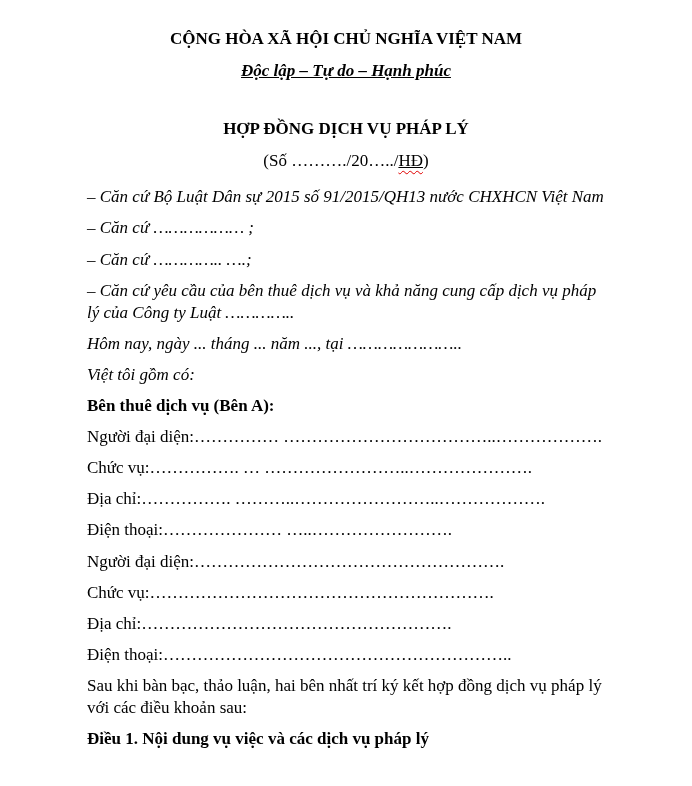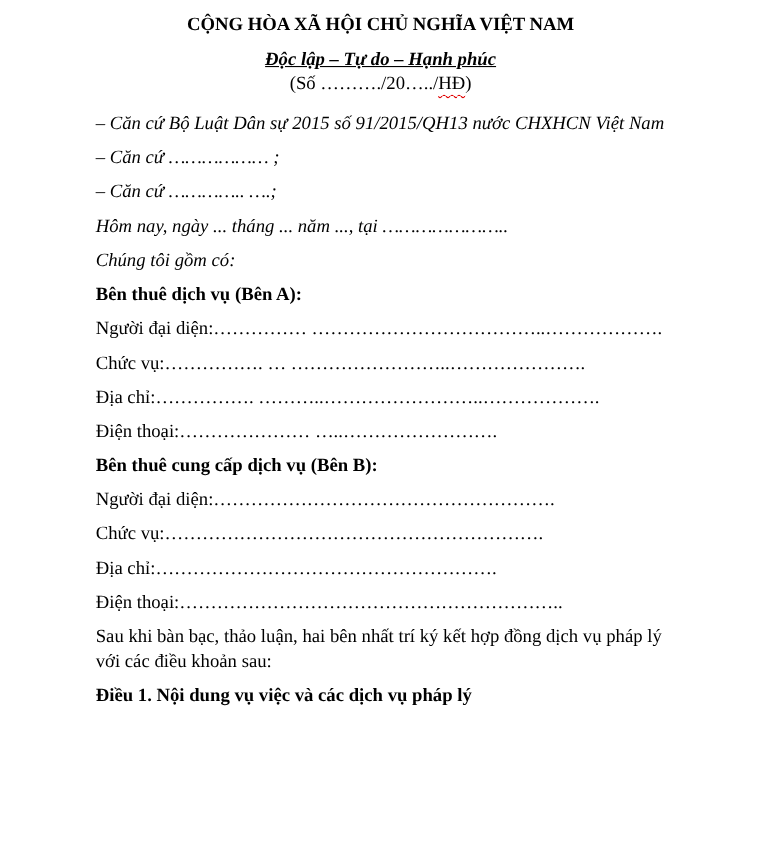--- a/index.html
+++ b/index.html
@@ -20,58 +20,59 @@
     padding: 11px 87px 0 87px;
   }
   p {
     margin: 0 0 9px 0;
     line-height: 1.3;
   }
   .center { text-align: center; }
   .bold { font-weight: bold; }
   .italic { font-style: italic; }
   .underline { text-decoration: underline; }
-  .national-title { margin-bottom: 10px; }
+  .national-title { margin-bottom: 10px; margin-top: 17px; }
   .motto { margin-bottom: 0; font-style: italic; }
   .contract-title { margin-top: 36px; margin-bottom: 10px; }
   .contract-number { margin-bottom: 14px; }
-  .hd-token { }
+  .hd-token { text-decoration: underline; }
   .hd-token .squiggle {
     text-decoration: underline wavy #e00000;
     text-decoration-thickness: 1px;
     text-underline-offset: 4px;
   }
   .section-heading { font-weight: bold; }
 </style>
 </head>
 <body>
 
 <div class="doc">
 
   <p class="center bold national-title">CỘNG HÒA XÃ HỘI CHỦ NGHĨA VIỆT NAM</p>
 
   <p class="center bold motto"><span class="underline">Độc lập – Tự do – Hạnh phúc</span></p>
 
+  <p class="center bold contract-title">HỢP ĐỒNG DỊCH VỤ PHÁP LÝ</p>
 
   <p class="center contract-number"><span>(Số ………./20…../</span><span class="hd-token"><span class="squiggle">HĐ</span></span><span>)</span></p>
 
   <p class="italic">– Căn cứ Bộ Luật Dân sự 2015 số 91/2015/QH13 nước CHXHCN Việt Nam</p>
   <p class="italic">– Căn cứ ……………… ;</p>
   <p class="italic">– Căn cứ ………….. ….;</p>
+  <p class="italic">– Căn cứ yêu cầu của bên thuê dịch vụ và khả năng cung cấp dịch vụ pháp lý của Công ty Luật …………..</p>
 
   <p class="italic">Hôm nay, ngày ... tháng ... năm ..., tại …………………..</p>
-  <p class="italic">Chúng tôi gồm có:</p>
+  <p class="italic">Việt tôi gồm có:</p>
 
   <p class="section-heading">Bên thuê dịch vụ (Bên A):</p>
   <p>Người đại diện:…………… ………………………………..……………….</p>
   <p>Chức vụ:……………. … ……………………..………………….</p>
   <p>Địa chỉ:……………. ………..……………………..……………….</p>
   <p>Điện thoại:………………… …..…………………….</p>
 
-  <p class="section-heading">Bên thuê cung cấp dịch vụ (Bên B):</p>
   <p>Người đại diện:……………………………………………….</p>
   <p>Chức vụ:…………………………………………………….</p>
   <p>Địa chỉ:……………………………………………….</p>
   <p>Điện thoại:……………………………………………………..</p>
 
   <p>Sau khi bàn bạc, thảo luận, hai bên nhất trí ký kết hợp đồng dịch vụ pháp lý với các điều khoản sau:</p>
 
   <p class="section-heading">Điều 1. Nội dung vụ việc và các dịch vụ pháp lý</p>
 
 </div>

